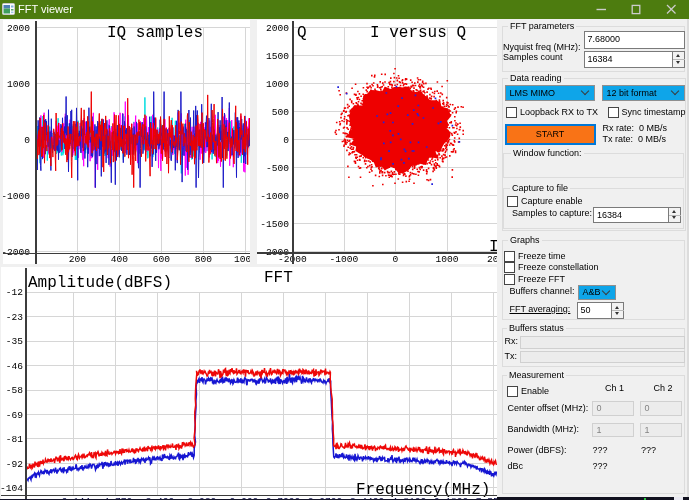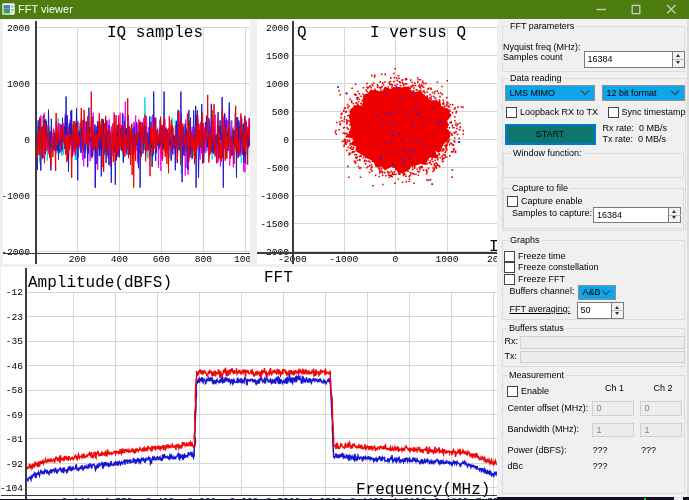--- a/index.html
+++ b/index.html
@@ -183,33 +183,34 @@
 <g stroke="#3c3c3c" shape-rendering="crispEdges">
         <line x1="25" y1="1" x2="25" y2="233" stroke-width="2"></line>
         <line x1="0" y1="228.5" x2="496" y2="228.5" stroke-width="1.8"></line>
       </g>
 </svg>
 
   <div class="rp" style="left:497px;top:19px;width:192px;height:481px;">
     <div class="grp" style="left:5px;top:6.5px;width:183px;height:46.5px"></div>
 <div class="grplbl" style="left:11px;top:1.5px">FFT parameters</div>
 <div class="lbl" style="left:6px;top:23px;">Nyquist freq (MHz):</div>
+<div class="inp" style="left:86.5px;top:12px;width:101.5px;height:17.5px;line-height:15.5px">7.68000</div>
 <div class="lbl" style="left:6px;top:32.5px;">Samples count</div>
 <div class="inp" style="left:86.5px;top:31.5px;width:101.5px;height:17.0px;line-height:15.0px">16384<span class="spin">
           <i></i>
         </span></div>
 <div class="grp" style="left:4.5px;top:59px;width:184.0px;height:153px"></div>
 <div class="grplbl" style="left:11px;top:54px">Data reading</div>
 <div class="combo" style="left:7.5px;top:65.5px;width:90.5px;height:16.0px;line-height:14.0px">LMS MIMO</div>
 <div class="combo" style="left:104.5px;top:65.5px;width:83.5px;height:16.0px;line-height:14.0px">12 bit format</div>
 <div class="cb" style="left:9px;top:87.5px"></div>
 <div class="lbl" style="left:23px;top:87.5px">Loopback RX to TX</div>
 <div class="cb" style="left:110.5px;top:87.5px"></div>
 <div class="lbl" style="left:124.5px;top:87.5px">Sync timestamp</div>
-<div style="position:absolute;left:7.5px;top:104.5px;width:91px;height:21px;background:#0f766e;border:2px solid #0078d7;text-align:center;line-height:17px">START</div>
+<div style="position:absolute;left:7.5px;top:104.5px;width:91px;height:21px;background:#f97316;border:2px solid #0078d7;text-align:center;line-height:17px">START</div>
 <div class="lbl" style="left:105.5px;top:103.5px;">Rx rate:&nbsp; 0 MB/s</div>
 <div class="lbl" style="left:105.5px;top:114.5px;">Tx rate:&nbsp; 0 MB/s</div>
 <div class="grp" style="left:6px;top:133.5px;width:181px;height:25.0px"></div>
 <div class="grplbl" style="left:14px;top:128.5px">Window function:</div>
 <div class="grp" style="left:6px;top:169px;width:181px;height:41px"></div>
 <div class="grplbl" style="left:13px;top:164px">Capture to file</div>
 <div class="cb" style="left:10px;top:177px"></div>
 <div class="lbl" style="left:24px;top:177px">Capture enable</div>
 <div class="lbl" style="left:15px;top:189px;">Samples to capture:</div>
 <div class="inp" style="left:96px;top:187.5px;width:88px;height:16.0px;line-height:14.0px">16384<span class="spin">

